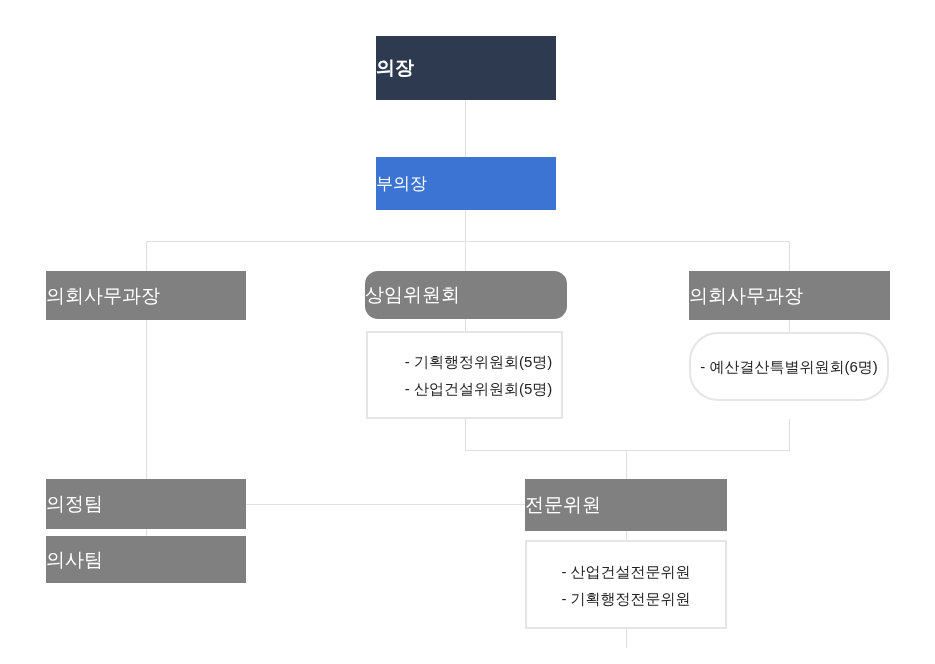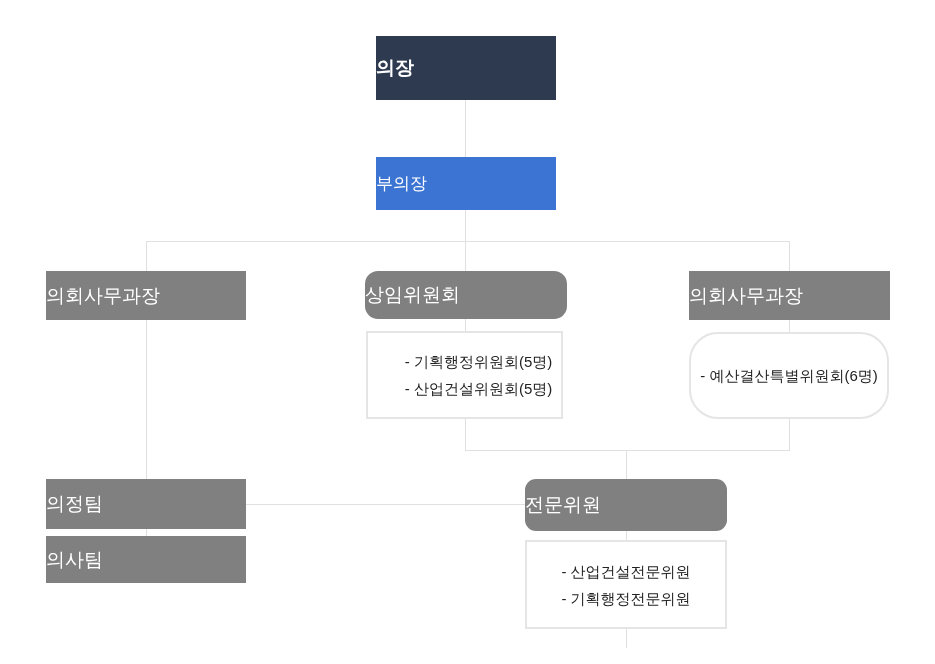--- a/index.html
+++ b/index.html
@@ -106,35 +106,35 @@
     <span>의회사무과장</span>
   </div>
 
   <div class="detail-box" style="left:366px; top:331px; width:197px; height:88px;padding-left:28px;">
     <div class="lines">
       <div>- 기획행정위원회(5명)</div>
       <div>- 산업건설위원회(5명)</div>
     </div>
   </div>
 
-  <div class="detail-box" style="left:689px; top:332px; width:200px; height:87px;border-radius:29px;">
+  <div class="detail-box" style="left:689px; top:332px; width:200px; height:69px;border-radius:29px;">
     <div class="lines">
       <div>- 예산결산특별위원회(6명)</div>
     </div>
   </div>
 
   <div class="box gray" style="left:46px; top:536px; width:200px; height:47px;">
     <span>의사팀</span>
   </div>
 
   <div class="box gray" style="left:46px; top:479px; width:200px; height:50px;">
     <span>의정팀</span>
   </div>
 
-  <div class="box gray" style="left:525px; top:479px; width:202px; height:52px;border-radius:11px;">
+  <div class="box gray" style="left:525px; top:479px; width:202px; height:52px;">
     <span>전문위원</span>
   </div>
 
   <div class="detail-box" style="left:525px; top:540px; width:202px; height:89px;">
     <div class="lines">
       <div>- 산업건설전문위원</div>
       <div>- 기획행정전문위원</div>
     </div>
   </div>
 

